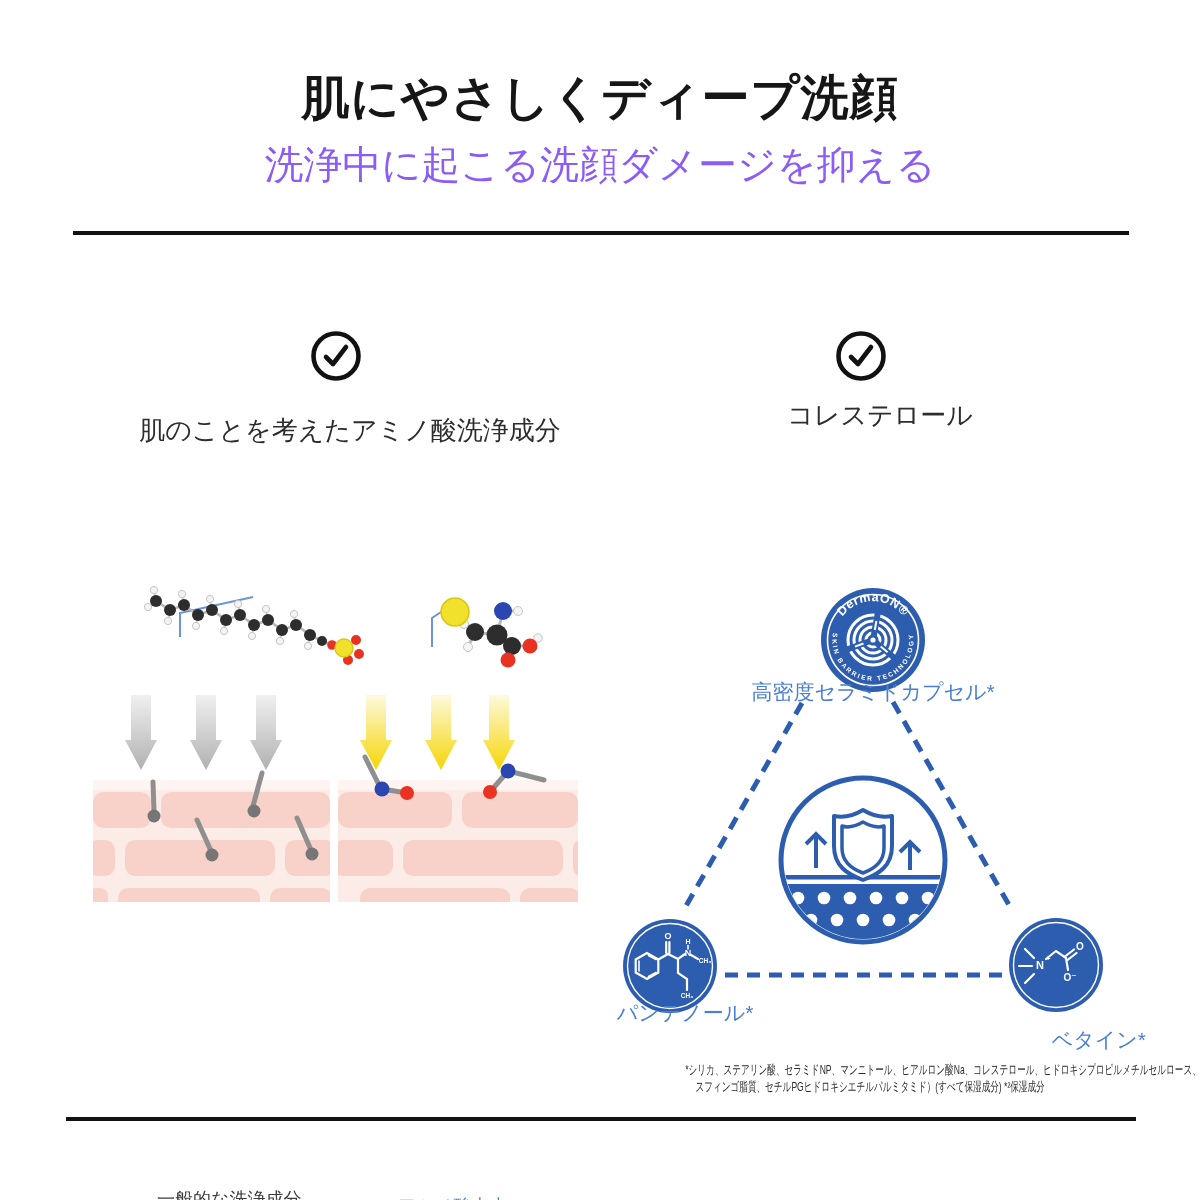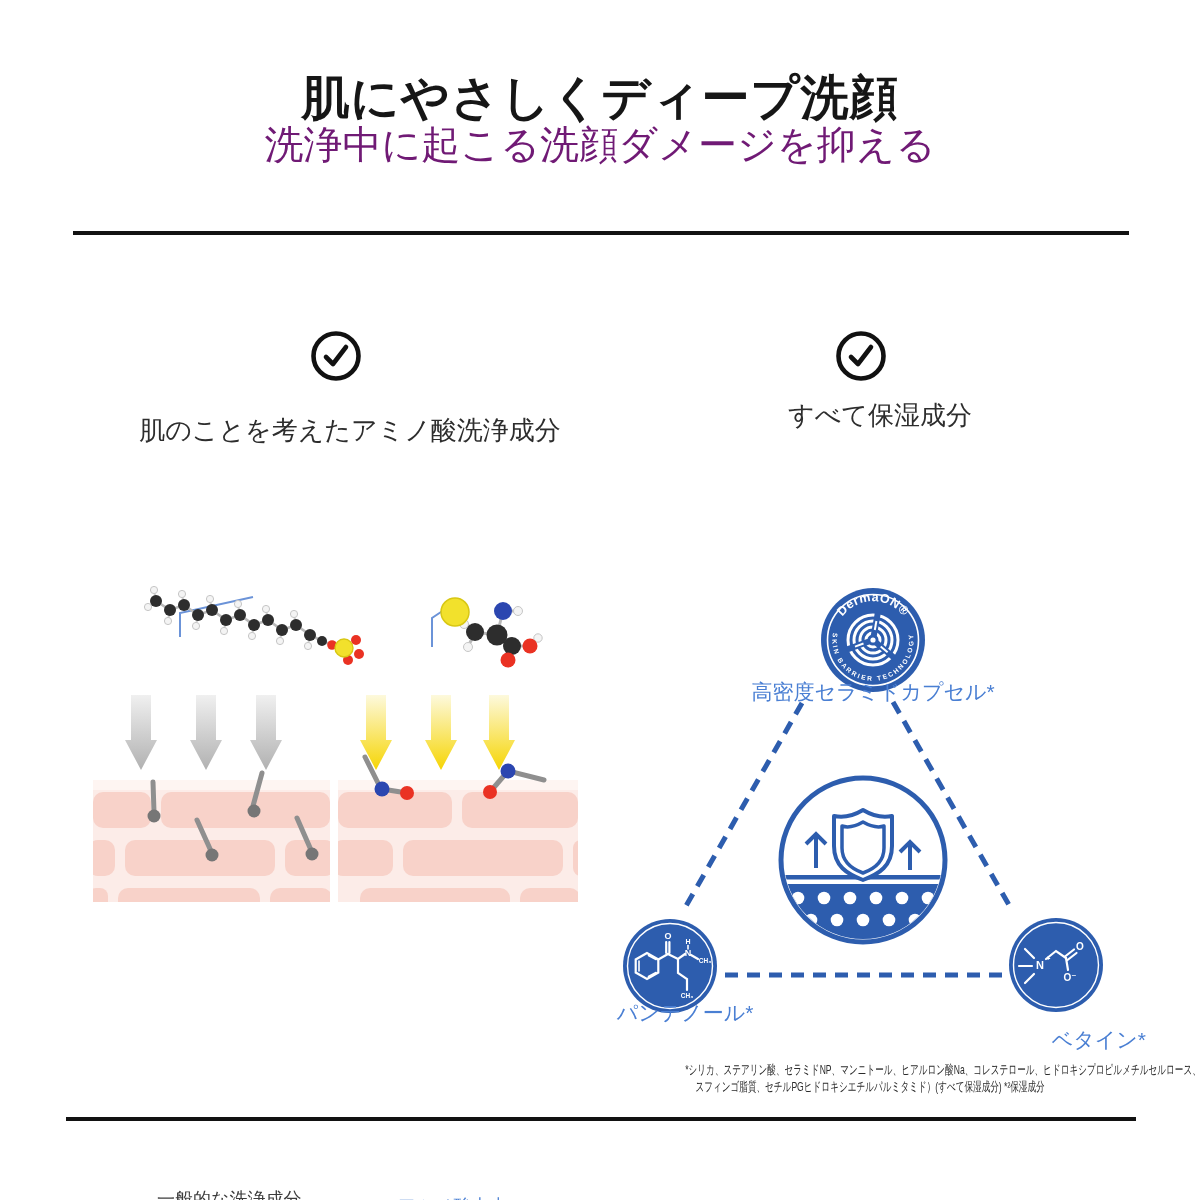--- a/index.html
+++ b/index.html
@@ -4,21 +4,21 @@
 <style>
   html,body{margin:0;padding:0;}
   body{
     width:1200px;height:1200px;position:relative;background:#ffffff;
     font-family:"Liberation Sans","DejaVu Sans",sans-serif;color:#222;
     overflow:hidden;
   }
   .abs{position:absolute;}
   
   .title{left:0;top:66px;width:1200px;text-align:center;font-size:48px;font-weight:700;color:#161616;letter-spacing:1px;}
-  .subtitle{left:0;top:118px;width:1200px;text-align:center;font-size:39px;font-weight:400;color:#701a75;}
+  .subtitle{left:0;top:138px;width:1200px;text-align:center;font-size:39px;font-weight:400;color:#8b5cf6;}
   .divider{height:4px;background:#121212;}
   .divider.top{left:73px;top:231px;width:1056px;}
   .divider.bottom{left:66px;top:1117px;width:1070px;}
   
   .check{width:54px;height:54px;}
   .feature-text{font-size:26px;color:#2d2d2d;text-align:center;line-height:40px;}
   
   .lbl-generic{left:97px;top:632px;font-size:18px;color:#3c3c3c;}
   .lbl-amino{left:338px;top:638px;font-size:18px;line-height:26px;color:#4a7fd3;}
   
@@ -41,21 +41,21 @@
 </div>
 <div class="abs feature-text" style="left:60px;top:395px;width:580px;margin-top:15px;">肌のことを考えたアミノ酸洗浄成分</div>
 
 <div class="abs" style="left:834px;top:329px;">
   <svg class="check" viewBox="0 0 54 54">
     <circle cx="27" cy="27" r="22.5" fill="none" stroke="#111" stroke-width="4.6"></circle>
     <polyline points="17,28 24,35 37,18" fill="none" stroke="#111" stroke-width="4.6" stroke-linecap="round" stroke-linejoin="round"></polyline>
   </svg>
 </div>
 <div class="abs feature-text" style="left:620px;top:395px;width:520px;">
-  <div>すべて保湿成分</div>
+  <div>コレステロール</div>
 </div>
 
 <div class="abs" style="left:60px;top:555px;width:540px;height:400px;">
   <svg class="abs" style="left:0;top:0;" width="540" height="400" viewBox="0 0 540 400">
     <defs>
       <linearGradient id="gArrow" x1="0" y1="0" x2="0" y2="1">
         <stop offset="0" stop-color="#f0f0f0"></stop>
           <stop offset="1" stop-color="#b1b1b1"></stop>
       </linearGradient>
       <linearGradient id="yArrow" x1="0" y1="0" x2="0" y2="1">

